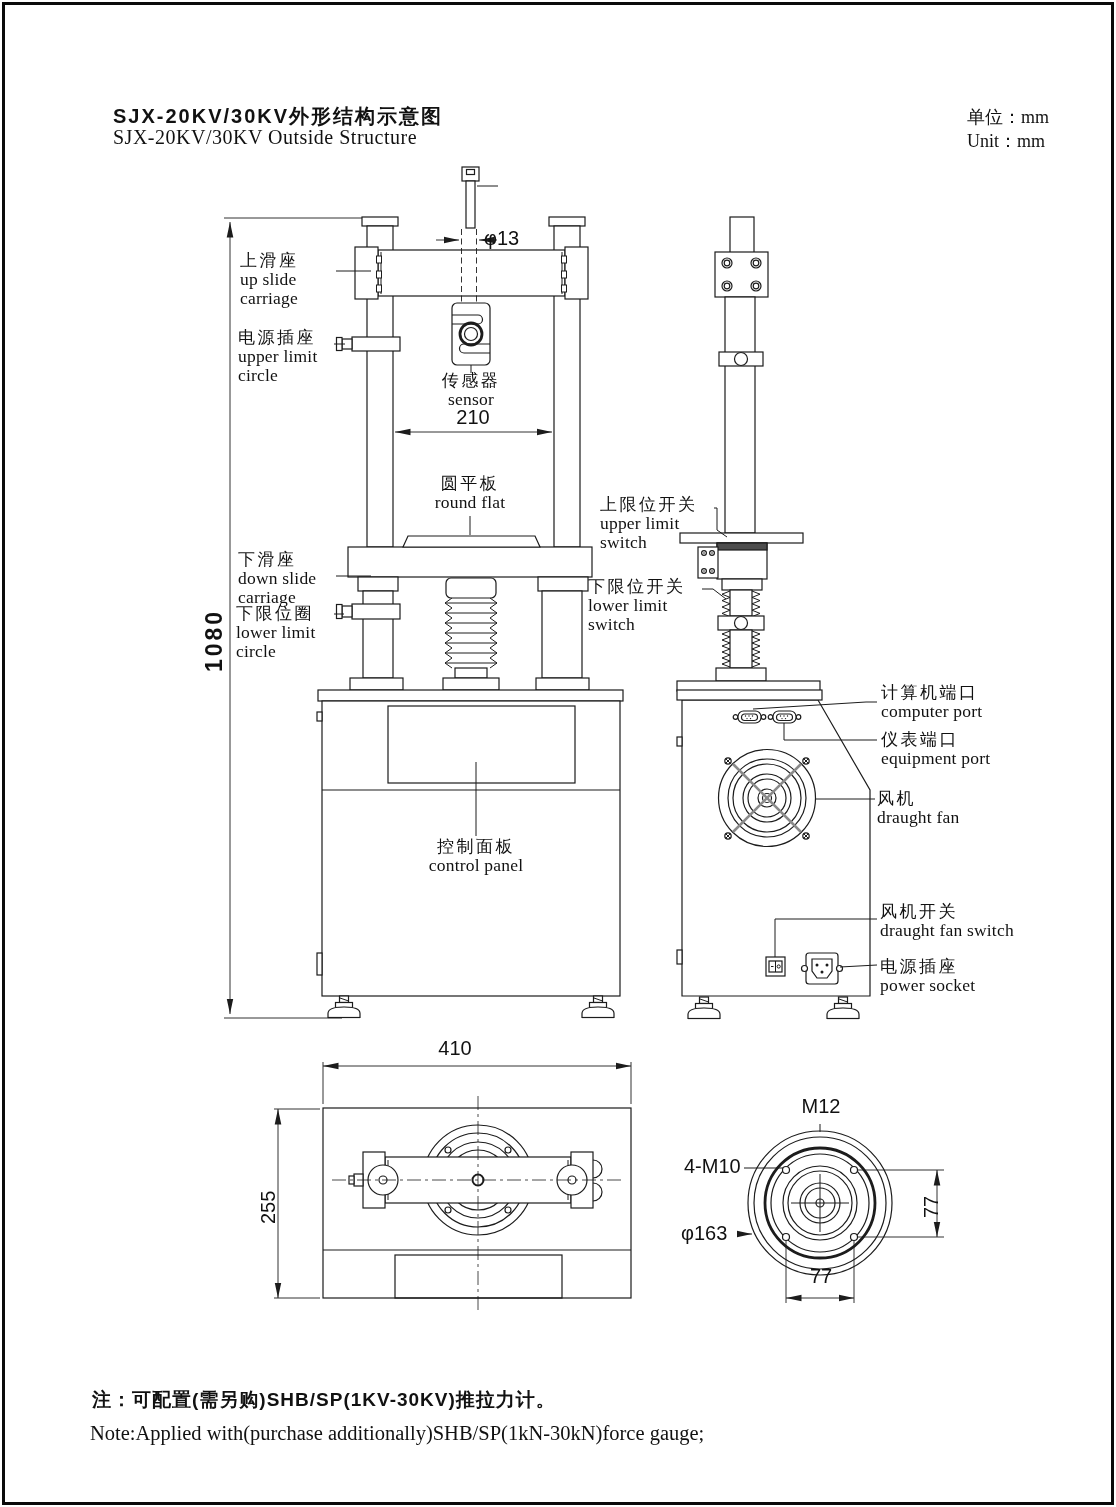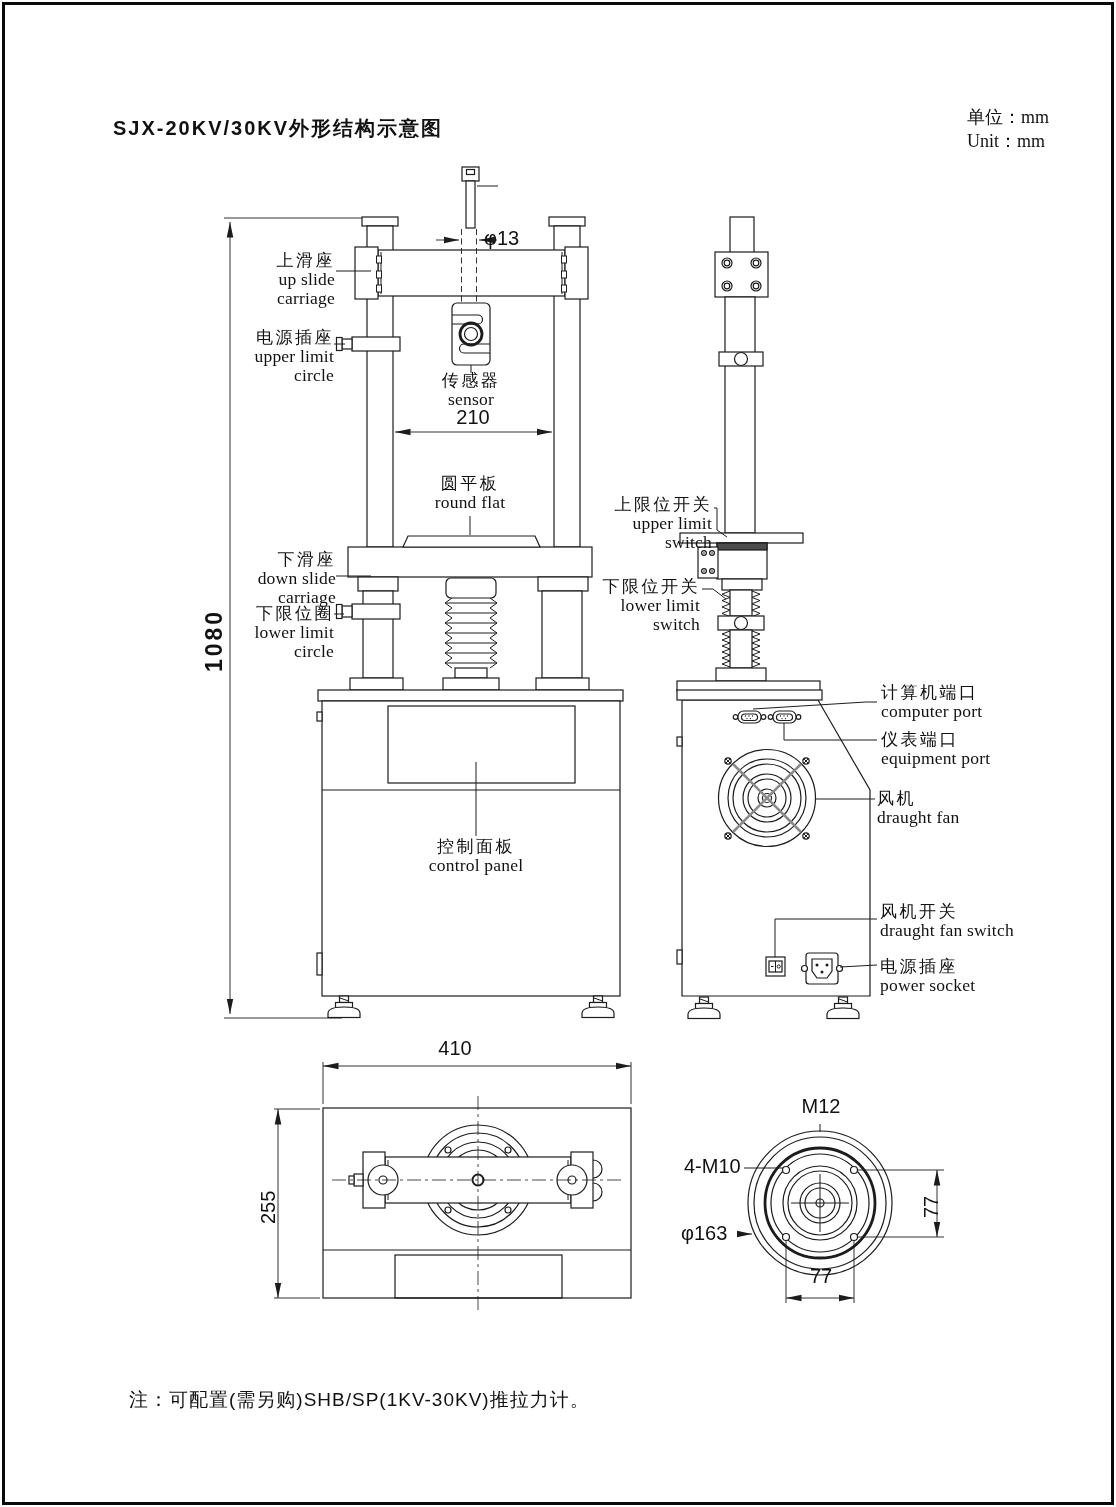--- a/index.html
+++ b/index.html
@@ -10,32 +10,32 @@
   svg .f{fill:#fff;}
   svg .fd{fill:#1c1c1c;stroke:none;}
   svg .dk{fill:#4d4d4d;}
   svg .thin{stroke-width:1;}
   svg .diml{stroke-width:0.9;}
   svg .bold{stroke-width:2.8;}
   svg .gray{stroke:#8a8a8a;stroke-width:2.6;}
   svg .dash{stroke-dasharray:6 3.5;stroke-width:0.9;}
   svg .dd{stroke-dasharray:14 4 3 4;stroke-width:0.8;}
   .lbl{position:absolute;line-height:1.06;}
-  .r{text-align:right;} .c{text-align:center;}
+  .r{} .c{text-align:center;}
   .cnl{font-family:"Liberation Serif",serif;font-size:17px;letter-spacing:2.5px;white-space:nowrap;}
   .enl{font-family:"Liberation Serif",serif;font-size:17.5px;letter-spacing:0.2px;white-space:nowrap;}
   .dim{font-family:"Liberation Sans",sans-serif;font-size:20px;white-space:nowrap;}
   .dimb{font-family:"Liberation Sans",sans-serif;font-size:23px;font-weight:bold;letter-spacing:3px;white-space:nowrap;}
   .rot{transform:rotate(-90deg);transform-origin:left top;}
-  .t1{font-family:"Liberation Sans",sans-serif;font-weight:bold;font-size:20px;letter-spacing:2px;white-space:nowrap;margin-top:12px;}
+  .t1{font-family:"Liberation Sans",sans-serif;font-weight:bold;font-size:20px;letter-spacing:2px;white-space:nowrap;}
   .t2{font-family:"Liberation Serif",serif;font-size:20px;letter-spacing:0.5px;white-space:nowrap;}
   .unit{font-family:"Liberation Serif",serif;font-size:18px;line-height:1.35;white-space:nowrap;margin-left:47px;}
   .rfcn{font-family:"Liberation Serif",serif;font-size:19px;letter-spacing:3px;white-space:nowrap;}
   .rfen{font-family:"Liberation Sans",sans-serif;font-size:21.5px;white-space:nowrap;}
-  .n1{font-family:"Liberation Sans",sans-serif;font-weight:normal;font-size:19px;letter-spacing:1px;white-space:nowrap;margin-left:37px;}
+  .n1{font-family:"Liberation Sans",sans-serif;font-weight:bold;font-size:19px;letter-spacing:1px;white-space:nowrap;}
   .n2{font-family:"Liberation Serif",serif;font-size:20.5px;white-space:nowrap;}
 </style>
 </head>
 <body>
 
 <div class="page">
   <div class="frame"></div>
 
   <svg id="dwg" width="1116" height="1507" viewBox="0 0 1116 1507" style="position:absolute;left:0;top:0">
     <defs>
@@ -321,20 +321,21 @@
       <line x1="858" y1="1237" x2="944" y2="1237" class="diml"></line>
       <line x1="937" y1="1170" x2="937" y2="1237" class="diml" marker-start="url(#arr)" marker-end="url(#arr)"></line>
       <line x1="786" y1="1241" x2="786" y2="1303" class="diml"></line>
       <line x1="854" y1="1241" x2="854" y2="1303" class="diml"></line>
       <line x1="786" y1="1298" x2="854" y2="1298" class="diml" marker-start="url(#arr)" marker-end="url(#arr)"></line>
     </g>
   </svg>
 
   <div class="lbl" style="left:113px;top:106px">
     <div class="t1">SJX-20KV/30KV外形结构示意图</div>
+    <div class="t2">SJX-20KV/30KV Outside Structure</div>
   </div>
   <div class="lbl unit" style="left:920px;top:105px">
     <div>单位：mm</div>
     <div>Unit：mm</div>
   </div>
 
   <div class="lbl dim" style="left:484px;top:228px">φ13</div>
 
   <div class="lbl r" style="left:240px;top:252px;width:95px">
     <div class="cnl">上滑座</div>
@@ -407,13 +408,14 @@
   <div class="lbl dim c" style="left:423px;top:1038px;width:64px">410</div>
   <div class="lbl dim rot" style="left:258px;top:1224px">255</div>
 
   <div class="lbl dim c" style="left:796px;top:1096px;width:50px">M12</div>
   <div class="lbl dim" style="left:684px;top:1156px">4-M10</div>
   <div class="lbl dim" style="left:681px;top:1223px">φ163</div>
   <div class="lbl dim rot" style="left:921px;top:1218px">77</div>
   <div class="lbl dim c" style="left:800px;top:1266px;width:42px">77</div>
 
   <div class="lbl n1" style="left:92px;top:1390px">注：可配置(需另购)SHB/SP(1KV-30KV)推拉力计。</div>
+  <div class="lbl n2" style="left:90px;top:1423px">Note:Applied with(purchase additionally)SHB/SP(1kN-30kN)force gauge;</div>
 </div>
 
 </body></html>

